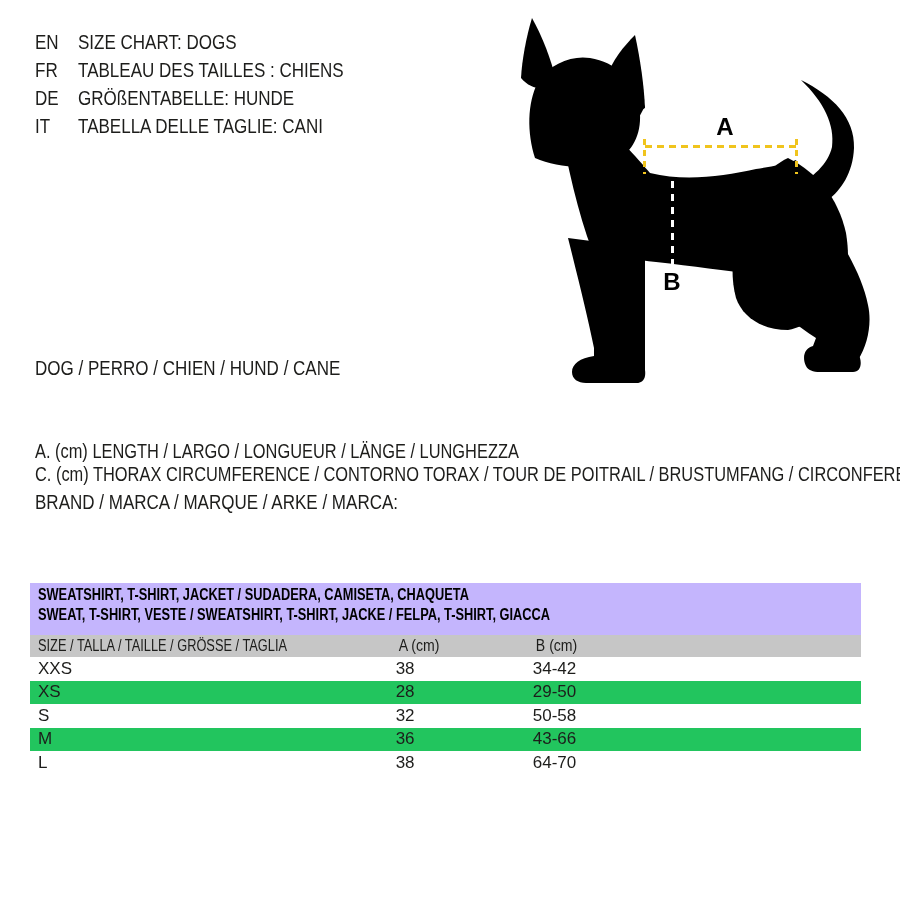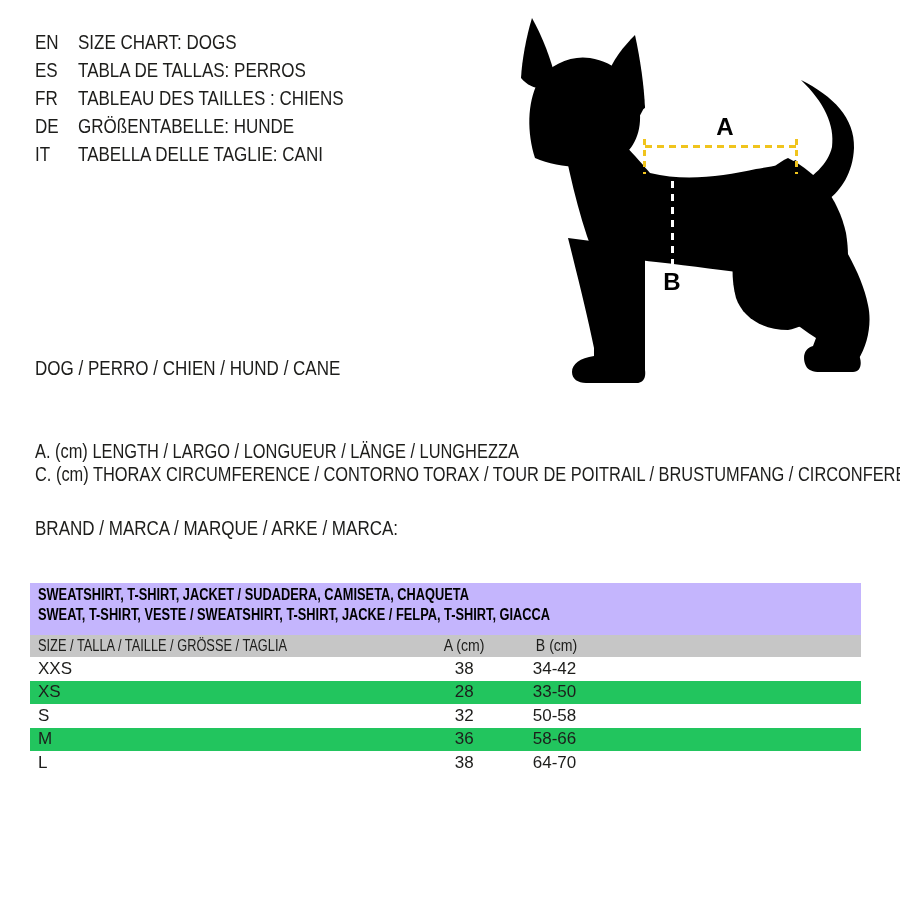--- a/index.html
+++ b/index.html
@@ -30,47 +30,43 @@
     background:repeating-linear-gradient(180deg,#ffffff 0 7px,transparent 7px 13px);}
   .marker{position:absolute;font-weight:bold;font-size:24px;color:#000;text-align:center;}
   .marker-a{left:205px;top:105px;width:44px;}
   .marker-b{left:158px;top:260px;width:32px;}
 
   
   .txt{position:absolute;left:35px;font-size:20.5px;line-height:28px;}
   .animal{top:354px;text-align:right;}
   .measure-a{top:437px;}
   .measure-c{top:460px;}
-  .brand{top:514px;}
+  .brand{top:488px;}
 
   
   .sizetable{position:absolute;left:30px;top:583px;width:831px;font-size:17px;}
   .band{background:#c4b5fd;height:52px;padding:2px 0 0 8px;box-sizing:border-box;
     font-weight:bold;font-size:16px;line-height:19.5px;color:#000;}
   .thead{background:#c6c6c6;height:22px;display:flex;align-items:center;font-size:16px;}
   .trow{height:23.5px;display:flex;align-items:center;}
   .trow.alt{background:#22c55e;}
   .c-size{width:44%;padding-left:8px;box-sizing:border-box;}
-  .c-a{width:16.5%;text-align:center;}
+  .c-a{width:16.5%;}
   .c-b{width:17.5%;text-align:left;}
   .c-fill{flex:1;}
 </style>
 </head>
 <body>
 
 <div class="sheet">
 
   <div class="langs">
     <div class="lang-row">
       <span class="lang-code"><span class="sq sq83">EN</span></span>
       <span class="sq sq83">SIZE CHART: DOGS</span>
-    </div>
-    <div class="lang-row">
-      <span class="lang-code"><span class="sq sq83">ES</span></span>
-      <span class="sq sq83">TABLA DE TALLAS: PERROS</span>
     </div>
     <div class="lang-row">
       <span class="lang-code"><span class="sq sq83">FR</span></span>
       <span class="sq sq83">TABLEAU DES TAILLES : CHIENS</span>
     </div>
     <div class="lang-row">
       <span class="lang-code"><span class="sq sq83">DE</span></span>
       <span class="sq sq83">GRÖßENTABELLE: HUNDE</span>
     </div>
     <div class="lang-row">
@@ -120,33 +116,33 @@
     </div>
     <div class="trow">
       <div class="c-size">XXS</div>
       <div class="c-a">38</div>
       <div class="c-b">34-42</div>
       <div class="c-fill"></div>
     </div>
     <div class="trow alt">
       <div class="c-size">XS</div>
       <div class="c-a">28</div>
-      <div class="c-b">33-50</div>
+      <div class="c-b">29-50</div>
       <div class="c-fill"></div>
     </div>
     <div class="trow">
       <div class="c-size">S</div>
       <div class="c-a">32</div>
       <div class="c-b">50-58</div>
       <div class="c-fill"></div>
     </div>
     <div class="trow alt">
       <div class="c-size">M</div>
       <div class="c-a">36</div>
-      <div class="c-b">58-66</div>
+      <div class="c-b">43-66</div>
       <div class="c-fill"></div>
     </div>
     <div class="trow">
       <div class="c-size">L</div>
       <div class="c-a">38</div>
       <div class="c-b">64-70</div>
       <div class="c-fill"></div>
     </div>
   </div>
 

